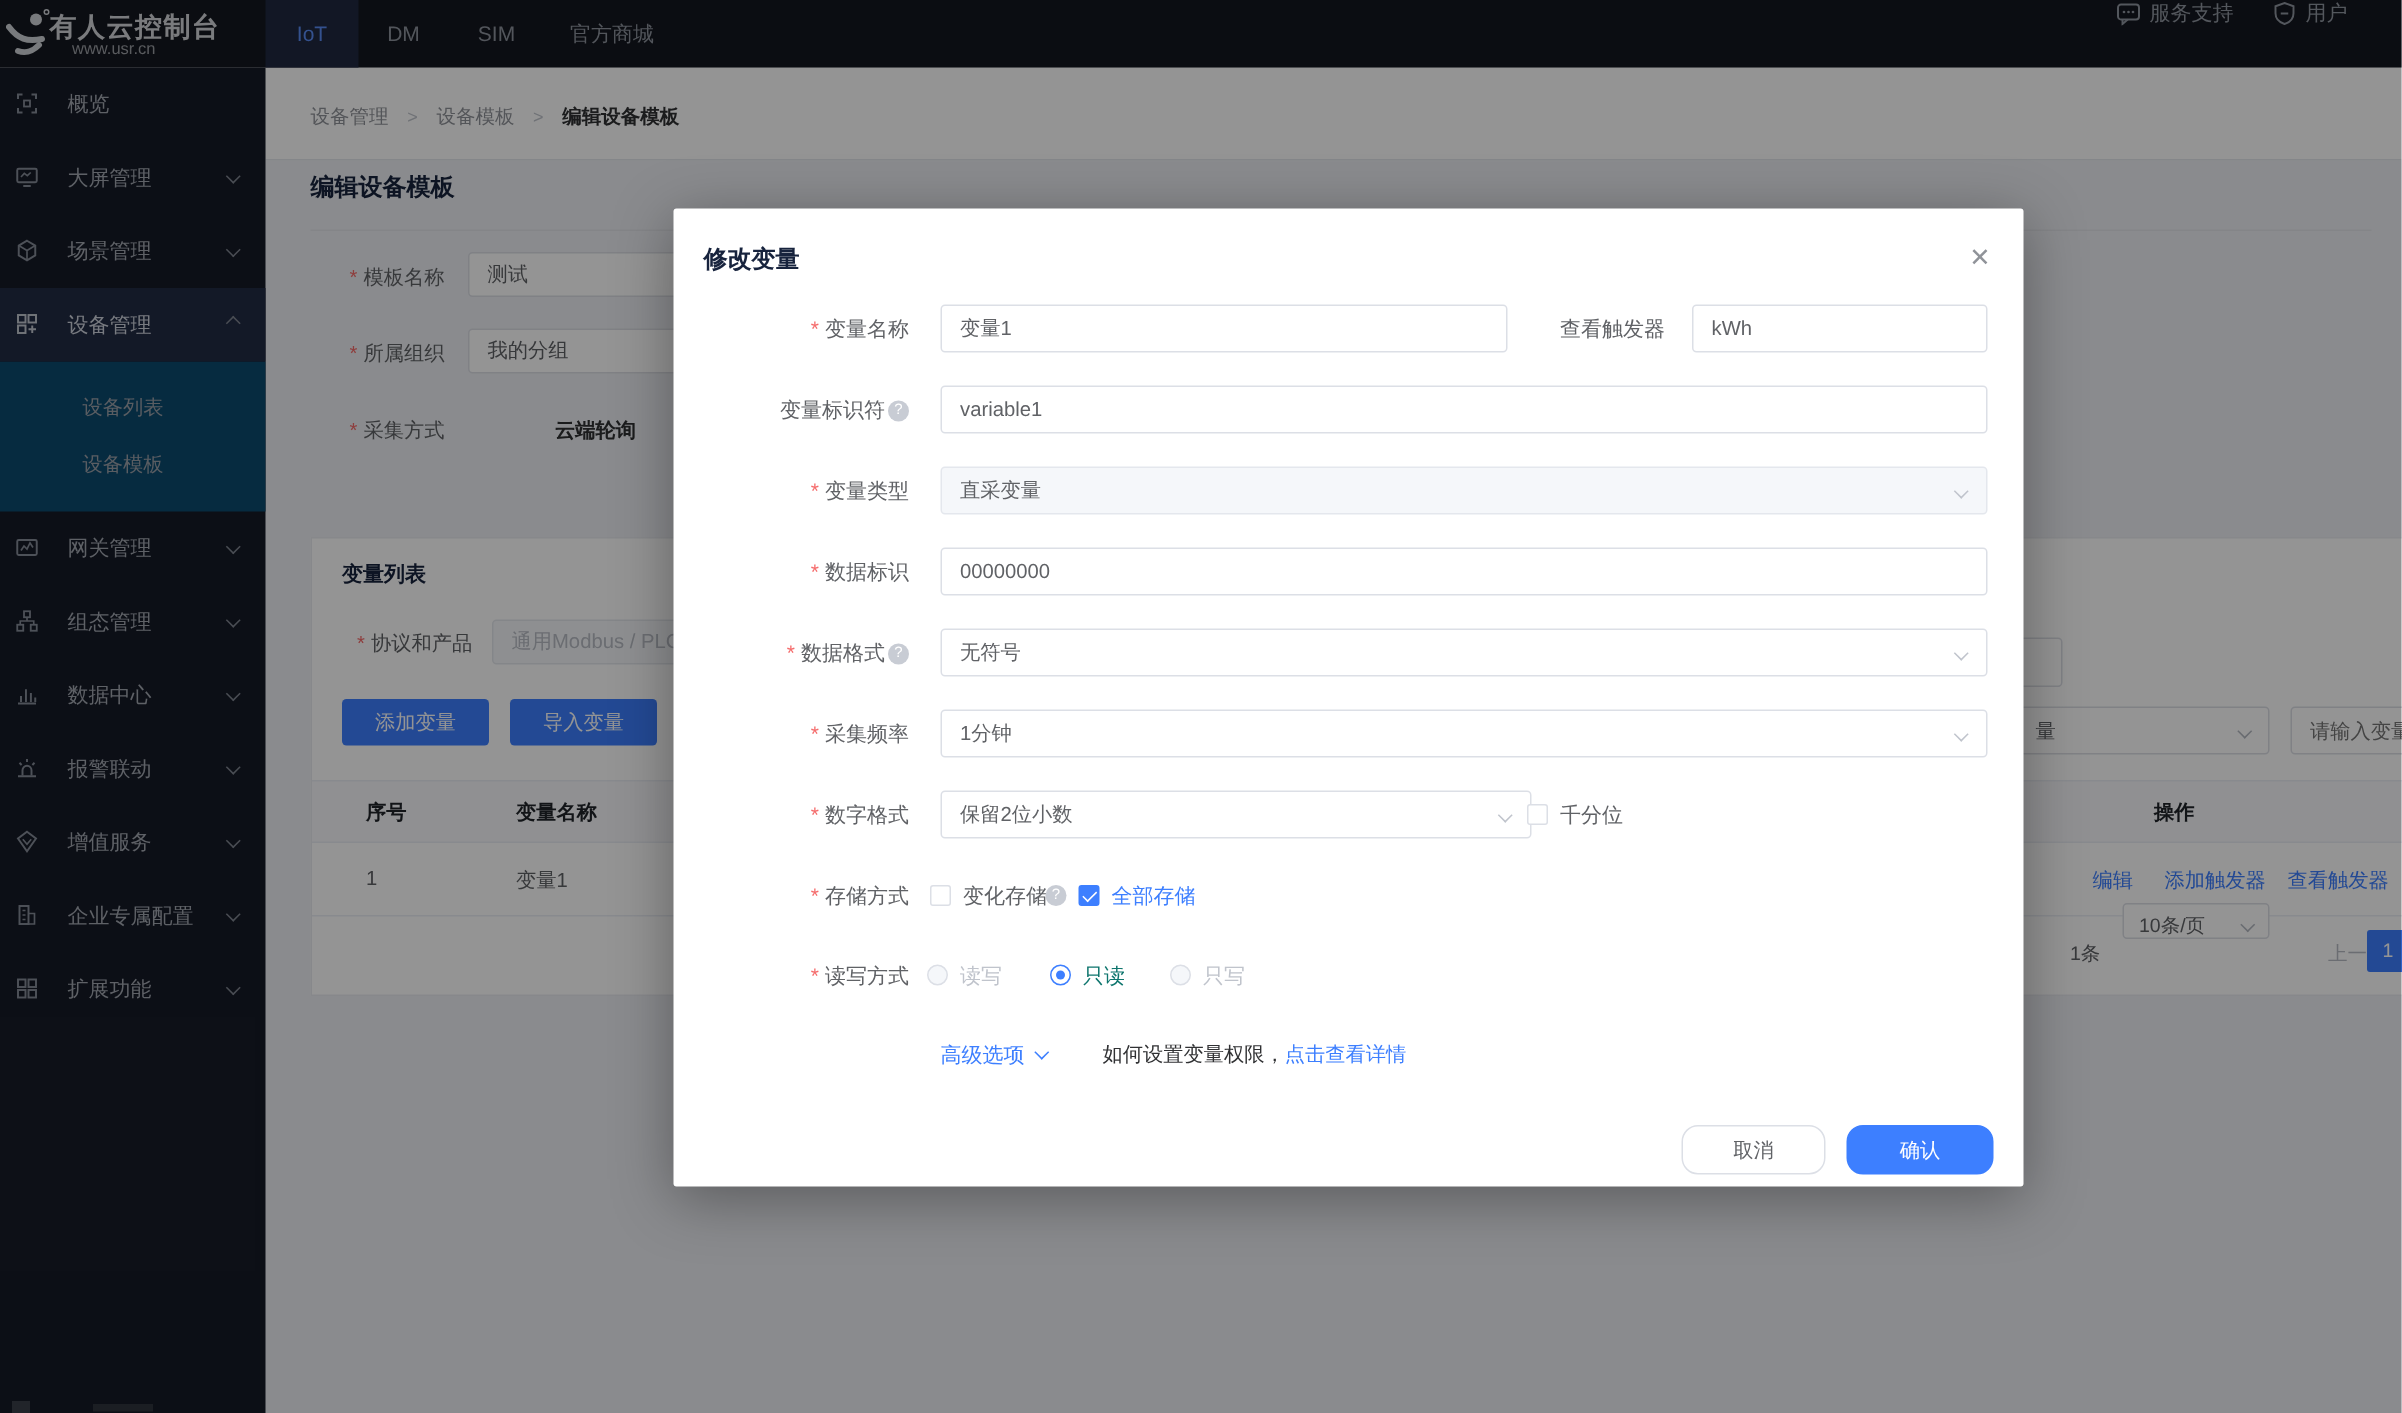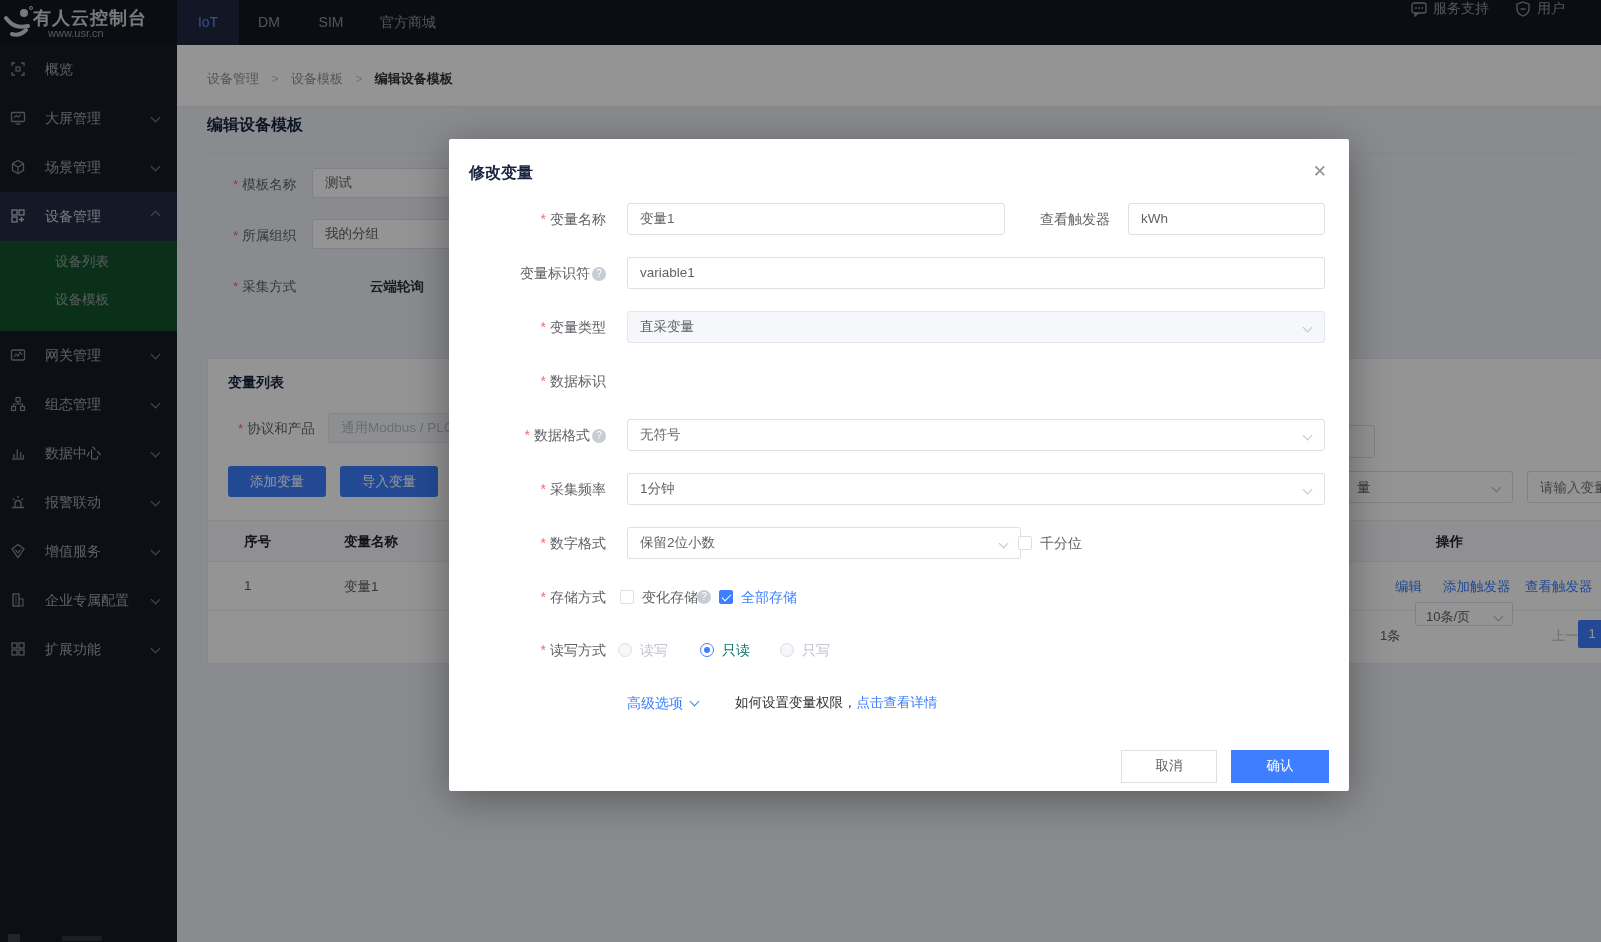--- a/index.html
+++ b/index.html
@@ -20,21 +20,21 @@
   
   .sidebar { position:absolute; left:0; top:45px; width:177px; height:897px; background:#161b27; z-index:1; }
   .sitem { position:relative; height:49px; display:flex; align-items:center; cursor:pointer; }
   .sitem .micon { position:absolute; left:10px; top:16px; width:16px; height:16px; }
   .sitem .slabel { position:absolute; left:45px; font-size:14px; color:#a2a7b0; }
   .sitem.active-parent { background:#212b44; }
   .sitem.active-parent .slabel { color:#ced3dc; }
   .chev { display:inline-block; width:7px; height:7px; border-right:1.5px solid #7f8590; border-bottom:1.5px solid #7f8590; transform:rotate(45deg); }
   .chev.up { transform:rotate(-135deg); }
   .sitem .chev { position:absolute; right:18px; top:20px; }
-  .submenu { background:#14532d; padding:2px 0 12px 0; }
+  .submenu { background:#0c4a6e; padding:12px 0 12px 0; }
   .subitem { height:38px; line-height:38px; padding-left:55px; font-size:13.5px; color:#9aa0a9; cursor:pointer; }
   .side-sliver { position:absolute; bottom:0; left:0; width:177px; height:8px; }
 
   
   .main { position:absolute; left:177px; top:45px; width:1424px; height:897px; background:#eef0f4; }
   .crumbbar { position:absolute; left:0; top:0; width:1424px; height:62px; background:#fff; border-bottom:1px solid #e4e7ec; }
   .crumb { font-size:13px; color:#909399; }
   .crumb.cur { color:#303133; font-weight:bold; }
   .crumb-sep { color:#c0c4cc; font-size:12px; margin:0 8px; }
   .pgtitle { position:absolute; left:30px; top:70px; font-size:16px; font-weight:bold; color:#17233d; }
@@ -67,21 +67,21 @@
   .msel .chev { position:absolute; right:13px; top:12px; border-color:#c0c4cc; }
   .msel.disabled { background:#f5f7fa; border-color:#e4e7ed; }
   .help { display:inline-block; width:14px; height:14px; border-radius:50%; background:#c8ccd4; color:#fff; font-size:10px; line-height:14px; text-align:center; vertical-align:middle; }
   .cb { position:absolute; width:14px; height:14px; border:1px solid #dcdfe6; border-radius:2px; background:#fff; }
   .cb.checked { background:#3d7fff; border-color:#3d7fff; }
   .cb.checked::after { content:""; position:absolute; left:4px; top:1px; width:4px; height:8px; border-right:1.5px solid #fff; border-bottom:1.5px solid #fff; transform:rotate(45deg); }
   .rad { position:absolute; width:14px; height:14px; border:1px solid #dcdfe6; border-radius:50%; background:#f5f7fa; }
   .rad.checked { background:#fff; border-color:#3d7fff; }
   .rad.checked::after { content:""; position:absolute; left:3px; top:3px; width:6px; height:6px; border-radius:50%; background:#3d7fff; }
   .optlbl { position:absolute; font-size:14px; height:32px; line-height:32px; }
-  .mbtn { position:absolute; width:96px; height:33px; line-height:31px; text-align:center; font-size:13.5px; border-radius:0; cursor:pointer;font-family:Liberation Mono, monospace; }
+  .mbtn { position:absolute; width:96px; height:33px; line-height:31px; text-align:center; font-size:13.5px; border-radius:11px; cursor:pointer; }
   .mbtn.plain { background:#fff; border:1px solid #dcdfe6; color:#606266; }
   .mbtn.primary { background:#3d7fff; border:1px solid #3d7fff; color:#fff; }
   .advchev { display:inline-block; width:7px; height:7px; border-right:1.6px solid #3d7fff; border-bottom:1.6px solid #3d7fff; transform:rotate(45deg); margin-left:8px; vertical-align:3px; }
   svg { display:block; }
 </style>
 </head>
 <body>
 
 <div class="topbar">
   <div class="logo-wrap">
@@ -319,20 +319,21 @@
   <div class="ml" style="top:64px;right:239px;width:110px"><span>查看触发器</span></div>
   <div class="minp" style="top:64px;left:679px;width:197px">kWh</div>
 
   <div class="ml" style="top:118px"><span>变量标识符</span><span class="help" style="margin-left:2px">?</span></div>
   <div class="minp" style="top:118px;width:698px">variable1</div>
 
   <div class="ml req" style="top:172px"><span>变量类型</span></div>
   <div class="msel disabled" style="top:172px;width:698px"><span>直采变量</span><span class="chev"></span></div>
 
   <div class="ml req" style="top:226px"><span>数据标识</span></div>
+  <div class="minp" style="top:226px;width:698px">00000000</div>
 
   <div class="ml req" style="top:280px"><span>数据格式</span><span class="help" style="margin-left:2px">?</span></div>
   <div class="msel" style="top:280px;width:698px"><span>无符号</span><span class="chev"></span></div>
 
   <div class="ml req" style="top:334px"><span>采集频率</span></div>
   <div class="msel" style="top:334px;width:698px"><span>1分钟</span><span class="chev"></span></div>
 
   <div class="ml req" style="top:388px"><span>数字格式</span></div>
   <div class="msel" style="top:388px;width:394px"><span>保留2位小数</span><span class="chev"></span></div>
   <span class="cb" style="left:569px;top:397px"></span>

